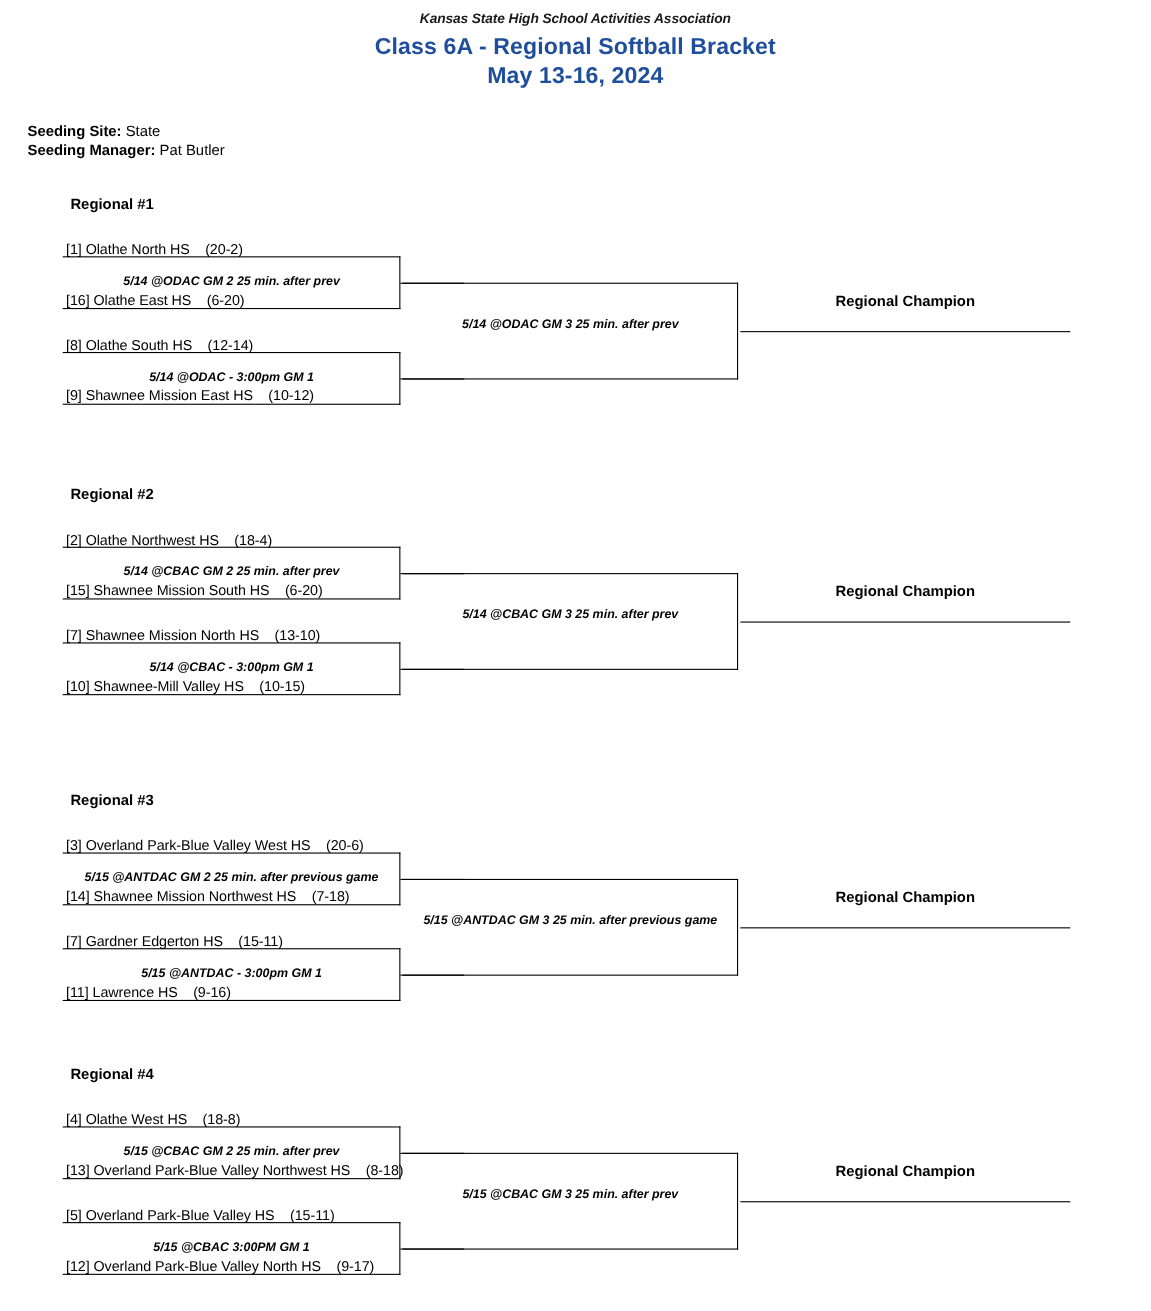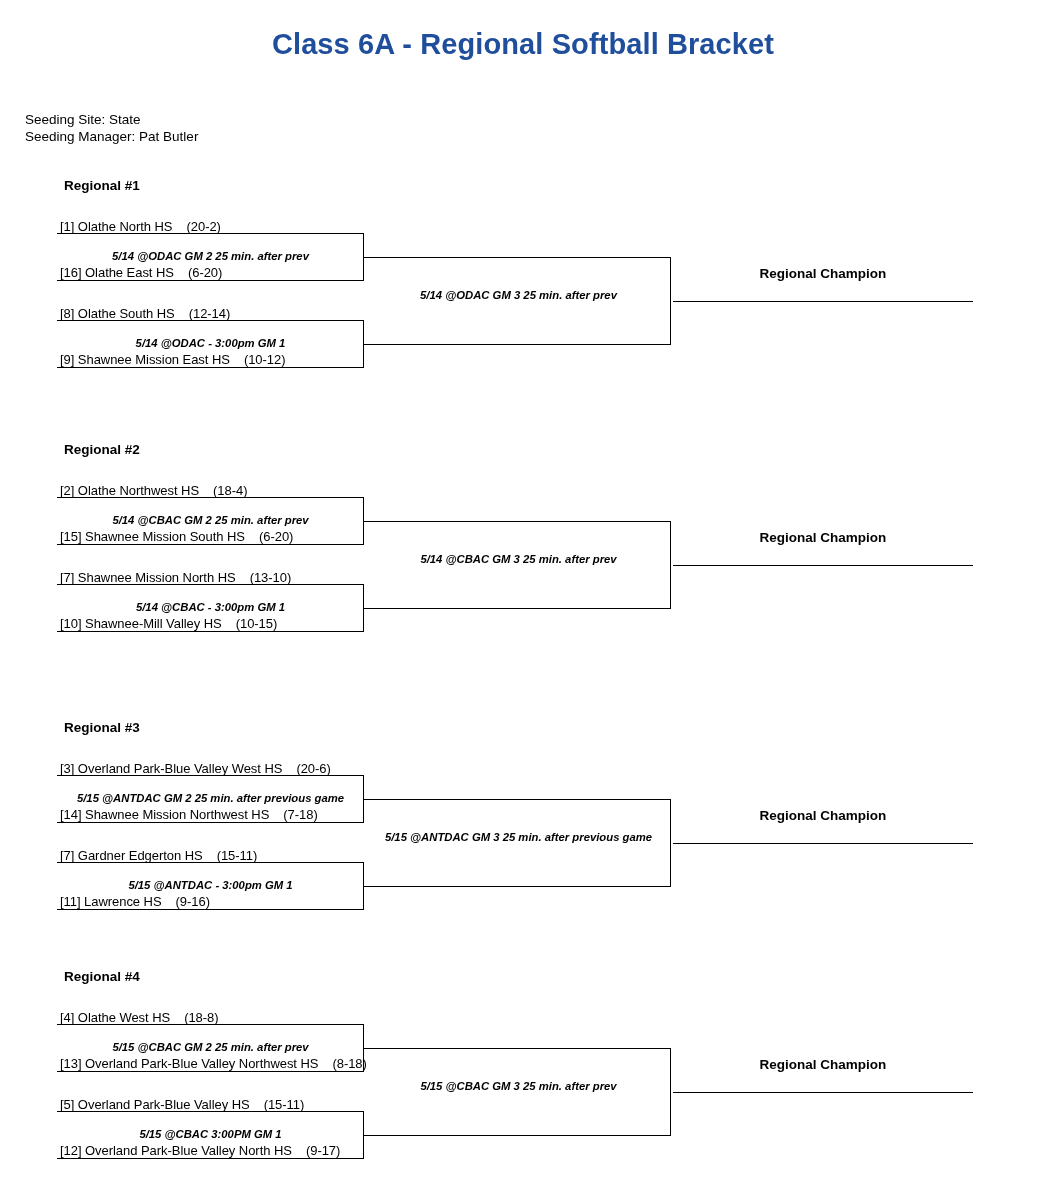--- a/index.html
+++ b/index.html
@@ -26,42 +26,42 @@
     padding-top: 10px;
   }
   #assoc-name {
     font-size: 12.5px;
     font-weight: bold;
     font-style: italic;
     color: #1a1a1a;
     letter-spacing: -0.1px;
   }
   #bracket-title {
-    font-size: 29px;
+    font-size: 21px;
     font-weight: bold;
     color: #1F4E9C;
-    margin-top: 18px;
+    margin-top: 7px;
     letter-spacing: 0.1px;
   }
   #bracket-dates {
     font-size: 21px;
     font-weight: bold;
     color: #1F4E9C;
     margin-top: 2px;
     letter-spacing: 0.1px;
   }
 
   
   .seed-line {
     position: absolute;
     left: 25px;
     font-size: 13.5px;
     white-space: nowrap;
   }
-  .seed-line .lbl { font-weight: normal; }
+  .seed-line .lbl { font-weight: bold; }
   .seed-line .val { font-weight: normal; }
   #seed-site { top: 112px; }
   #seed-manager { top: 129px; }
 
   
   .regional {
     position: absolute;
     left: 0;
     width: 1046px;
     height: 264px;
@@ -175,21 +175,23 @@
     width: 300px;
     top: 123px;
     height: 0;
     border-top: 1.3px solid #000;
   }
 </style>
 </head>
 <body>
 
 <div id="header">
+  <div id="assoc-name">Kansas State High School Activities Association</div>
   <div id="bracket-title">Class 6A - Regional Softball Bracket</div>
+  <div id="bracket-dates">May 13-16, 2024</div>
 </div>
 
 <div class="seed-line" id="seed-site">
   <span class="lbl">Seeding Site:</span>
   <span class="val">State</span>
 </div>
 <div class="seed-line" id="seed-manager">
   <span class="lbl">Seeding Manager:</span>
   <span class="val">Pat Butler</span>
 </div>

